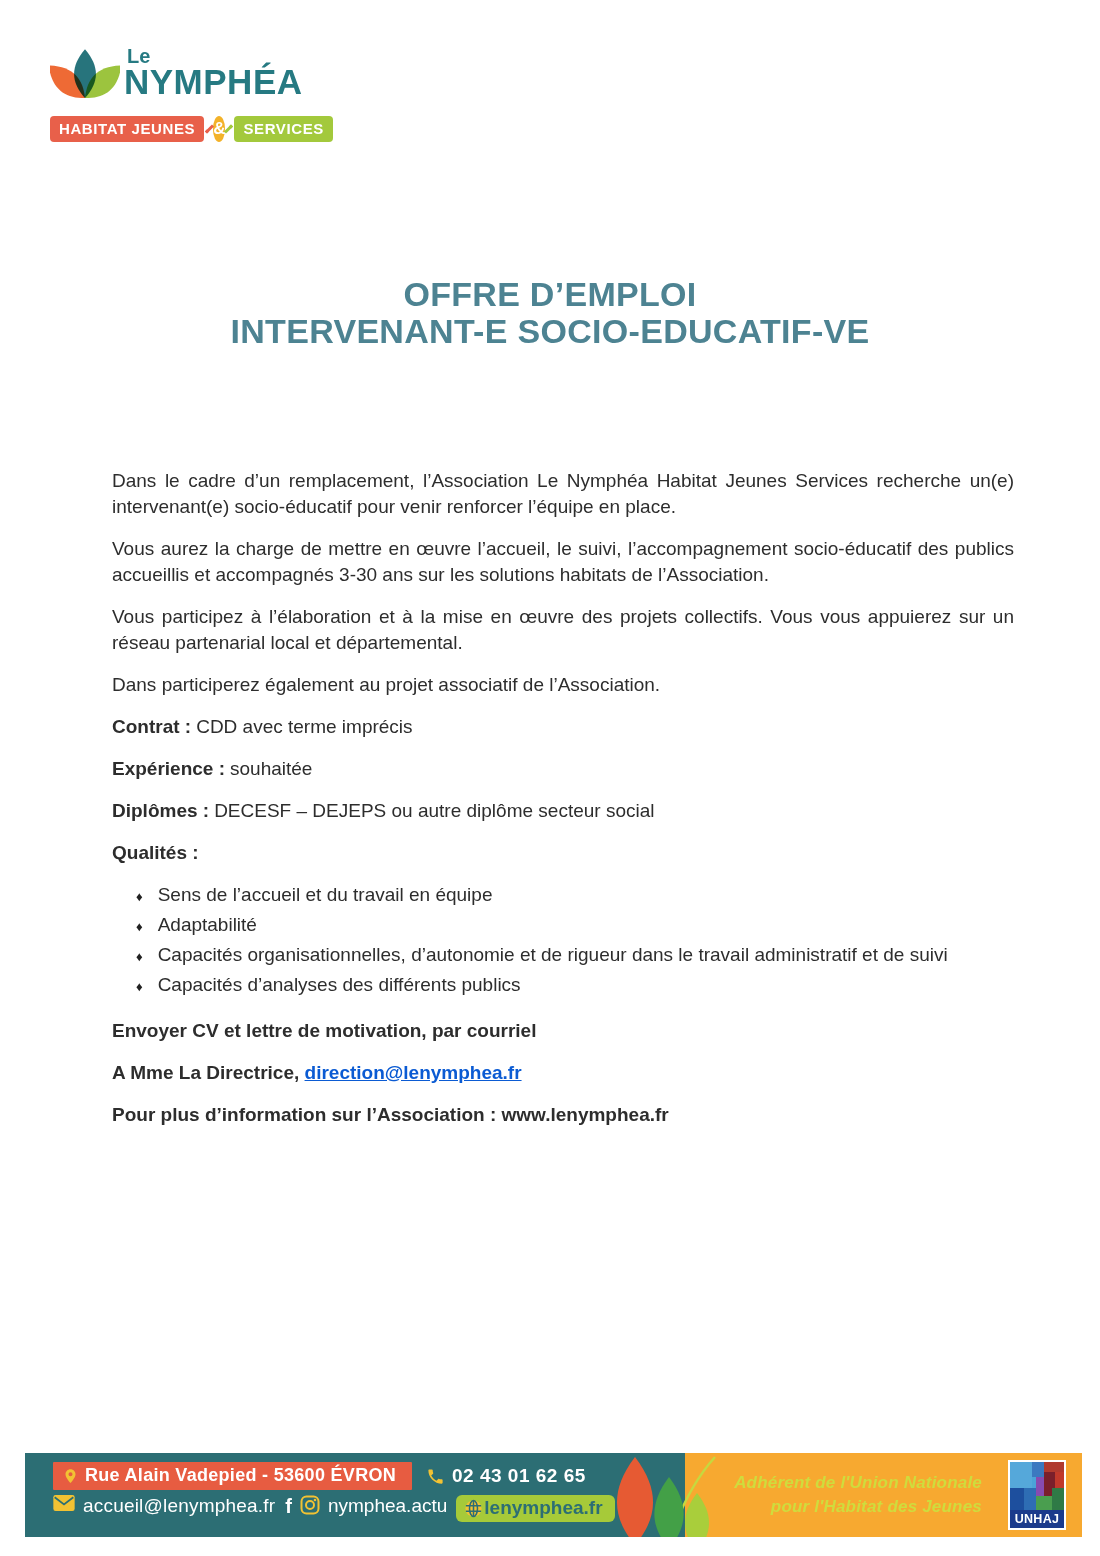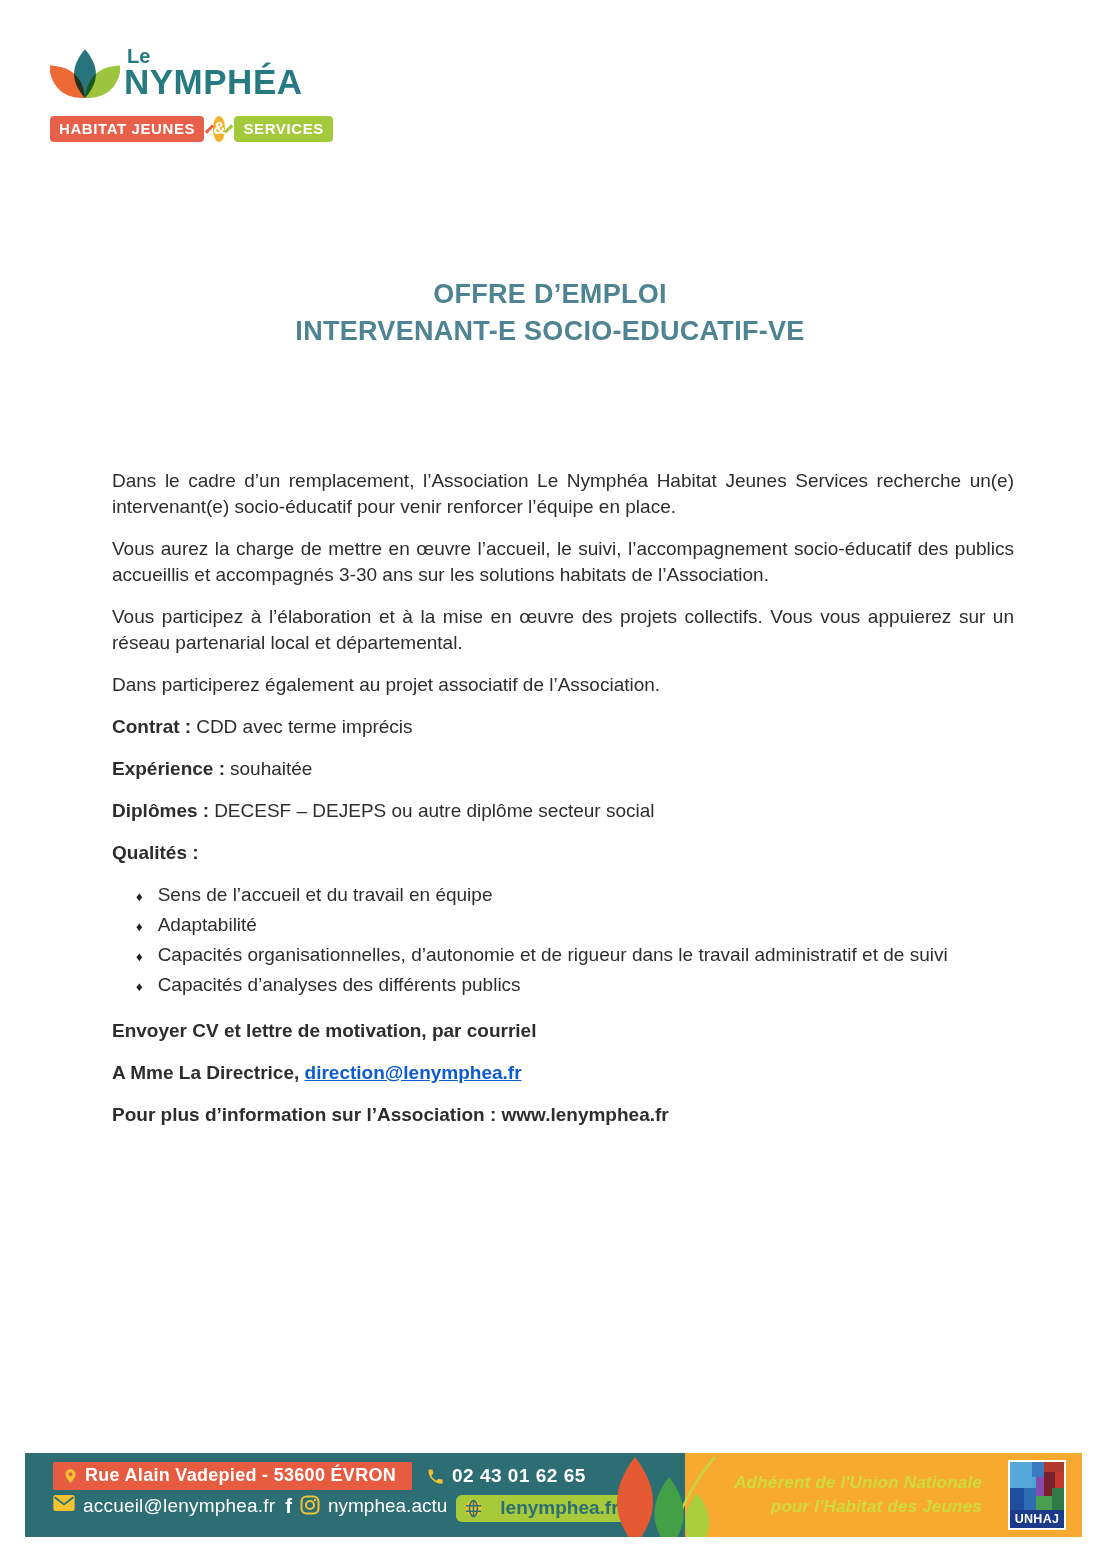--- a/index.html
+++ b/index.html
@@ -16,21 +16,21 @@
   .logo-banner{display:flex;align-items:center;margin-top:6px;gap:3px;}
   .pill{color:#fff;font-weight:bold;font-size:15px;letter-spacing:.6px;border-radius:4px;padding:4px 9px 5px;white-space:nowrap;}
   .pill-habitat{background:#e8604a;}
   .pill-services{background:#a3c93c;}
   .chev{display:inline-block;width:7px;height:7px;border-top:3px solid;border-right:3px solid;}
   .chev-lt{border-color:#e8604a;transform:rotate(-135deg);margin-left:1px;}
   .chev-rt{border-color:#a3c93c;transform:rotate(45deg);margin-right:1px;}
   .amp-badge{width:26px;height:26px;border-radius:50%;background:#f3b229;color:#fff;font-weight:bold;font-size:17px;display:flex;align-items:center;justify-content:center;margin:0 -1px;}
 
   
-  .doc-title{position:absolute;top:276px;left:0;width:1100px;text-align:center;color:#4d8392;font-weight:bold;font-size:27px;line-height:37px;letter-spacing:.3px;}
+  .doc-title{position:absolute;top:276px;left:0;width:1100px;text-align:center;color:#4d8392;font-weight:bold;font-size:34px;line-height:37px;letter-spacing:.3px;}
 
   
   .content{position:absolute;top:452px;left:112px;width:902px;font-size:19px;line-height:26px;color:#2d2d2d;}
   .content p{margin:16px 0 15px;}
   .content p.just{text-align:justify;}
   .lbl{font-weight:bold;margin-right:5px;}
   .row{margin:0 0 14px;}
   .b{font-weight:bold;}
   .qualites-list{list-style:none;margin:4px 0 17px;padding:0 0 0 24px;}
   .qualites-list li{display:flex;align-items:baseline;line-height:28px;}
@@ -42,21 +42,21 @@
   .footer-left{flex:0 0 660px;background:#2c6e74;position:relative;z-index:1;color:#fff;}
   .footer-right{flex:1;background:#f7a930;position:relative;z-index:1;}
   .footer-leaves{position:absolute;left:568px;top:0;width:150px;height:84px;z-index:3;pointer-events:none;}
   .f-row1{display:flex;align-items:center;margin:8px 0 0 28px;height:30px;}
   .f-row2{display:flex;align-items:flex-start;margin:4px 0 0 28px;height:30px;gap:8px;}
   .addr-pill{background:#e75c41;border-radius:1px;display:flex;align-items:center;gap:7px;padding:3px 16px 4px 10px;font-size:18px;font-weight:bold;letter-spacing:.3px;}
   .phone-wrap{display:flex;align-items:center;gap:7px;margin-left:14px;font-size:19px;font-weight:bold;letter-spacing:.5px;}
   .f-mail{font-size:19px;letter-spacing:.2px;}
   .fb-glyph{font-weight:bold;font-size:20px;margin-left:2px;}
   .f-social{font-size:19px;}
-  .site-pill{background:#a6ca39;border-radius:6px;display:flex;align-items:center;gap:17px;padding:2px 12px 3px 8px;margin-left:1px;}
+  .site-pill{background:#a6ca39;border-radius:6px;display:flex;align-items:center;gap:1px;padding:2px 12px 3px 8px;margin-left:1px;}
   .site-pill span{color:#2c6e74;font-weight:bold;font-size:19px;}
   .adherent{position:absolute;right:100px;top:18px;text-align:right;color:#cfdc3d;font-style:italic;font-weight:bold;font-size:17px;line-height:24px;letter-spacing:.2px;}
   .unhaj{position:absolute;right:16px;top:7px;width:58px;height:70px;background:#fff;padding:2px;box-sizing:border-box;}
   .unhaj-mosaic{position:relative;width:54px;height:48px;background:#4ba3d8;overflow:hidden;}
   .unhaj-mosaic div{position:absolute;}
   .unhaj-bar{width:54px;height:18px;background:#1b3a8c;color:#fff;font-weight:bold;font-size:12.5px;display:flex;align-items:center;justify-content:center;letter-spacing:.3px;}
 </style>
 </head>
 <body>
 

